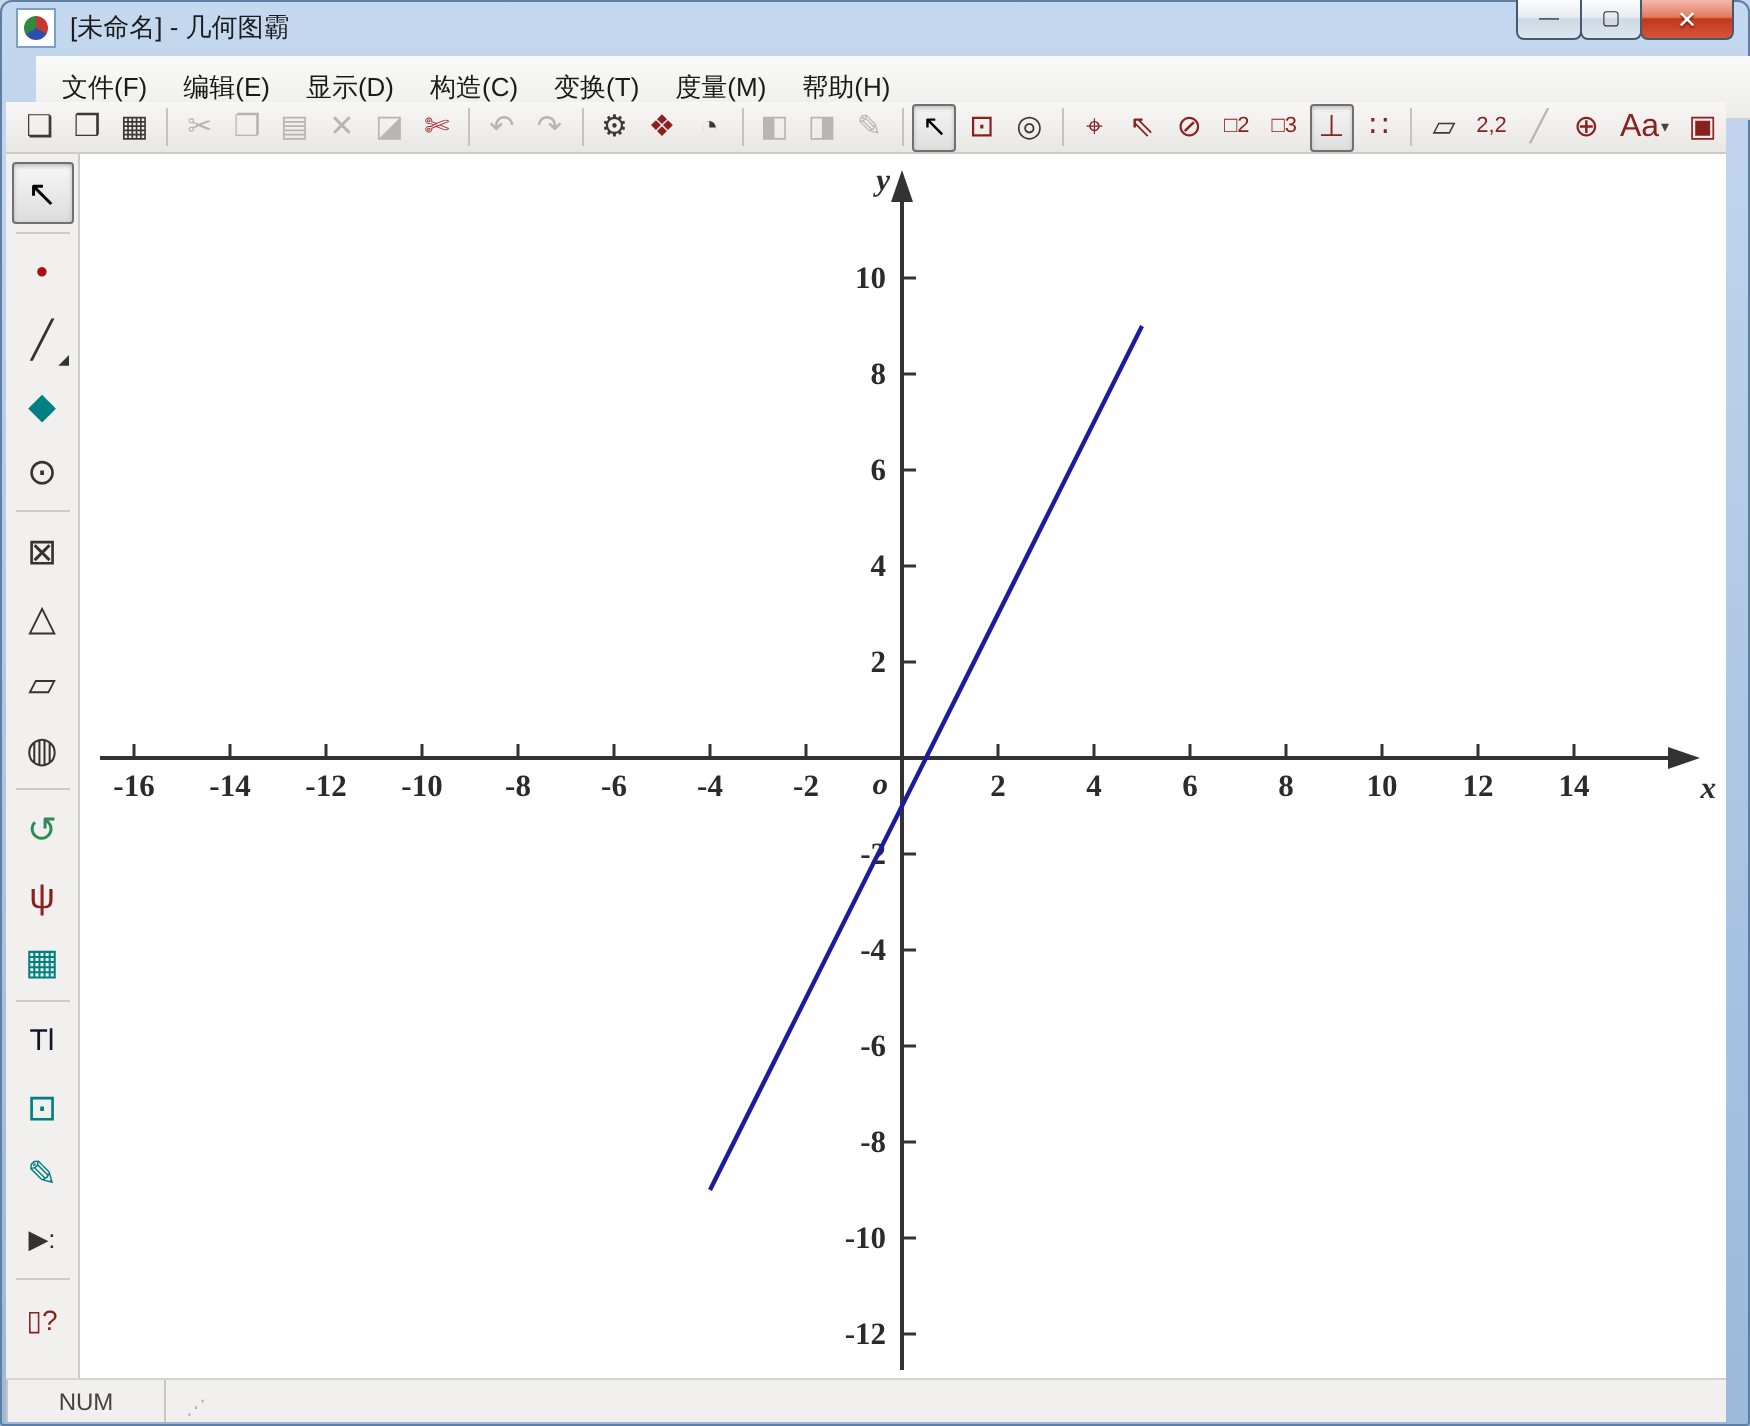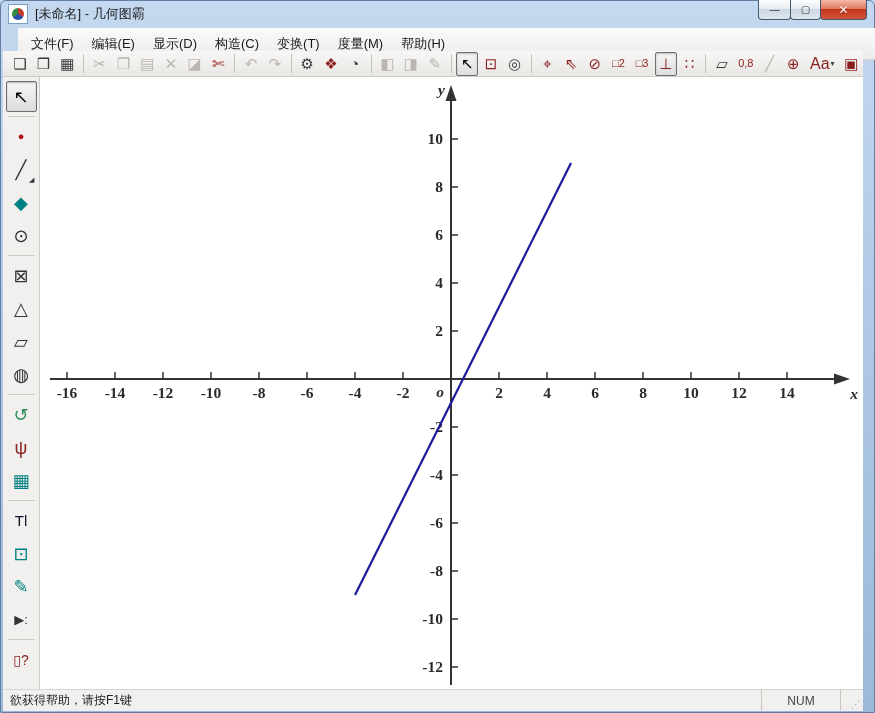--- a/index.html
+++ b/index.html
@@ -166,21 +166,21 @@
       <span class="glyph" style="color: rgb(139, 32, 32);">⊥</span>
     </div>
     <div class="tbtn">
       <span class="glyph" style="color: rgb(139, 32, 32);">∷</span>
     </div>
     <div class="tsep"></div>
     <div class="tbtn">
       <span class="glyph" style="color: rgb(58, 58, 58);">▱</span>
     </div>
     <div class="tbtn">
-      <span class="glyph" style="color: rgb(139, 32, 32); font-size: 11px;">0,8</span>
+      <span class="glyph" style="color: rgb(139, 32, 32); font-size: 11px;">2,2</span>
     </div>
     <div class="tbtn">
       <span class="glyph" style="color: rgb(185, 182, 178);">╱</span>
     </div>
     <div class="tbtn">
       <span class="glyph" style="color: rgb(139, 32, 32);">⊕</span>
     </div>
     <div class="tbtn wide">
       <span class="glyph" style="color: rgb(139, 32, 32); font-size: 16px;">Aa</span>
       <span class="arrow">▾</span>
@@ -309,16 +309,15 @@
       <line x1="411" y1="590" x2="418" y2="590" stroke="#333333" stroke-width="1.5"></line>
       <text x="403" y="595" text-anchor="end" fill="#2b2b2b" font-family="Liberation Serif, DejaVu Serif, serif" font-size="15.5" font-weight="bold">-12</text>
       <text x="404" y="320" text-anchor="end" fill="#2b2b2b" font-family="Liberation Serif, DejaVu Serif, serif" font-size="15.5" font-weight="bold" font-style="italic">o</text>
       <text x="818" y="322" text-anchor="end" fill="#2b2b2b" font-family="Liberation Serif, DejaVu Serif, serif" font-size="15.5" font-weight="bold" font-style="italic">x</text>
       <text x="405" y="18" text-anchor="end" fill="#2b2b2b" font-family="Liberation Serif, DejaVu Serif, serif" font-size="15.5" font-weight="bold" font-style="italic">y</text>
       <line x1="315" y1="518" x2="531" y2="86" stroke="#1c1c9c" stroke-width="2.2"></line>
     </svg>
   </div>
 
 <div class="statusbar">
-  <div class="status-help">欲获得帮助，请按F1键</div>
   <div class="status-num">NUM</div>
   <div class="grip">⋰</div>
 </div>
 
 </body></html>

